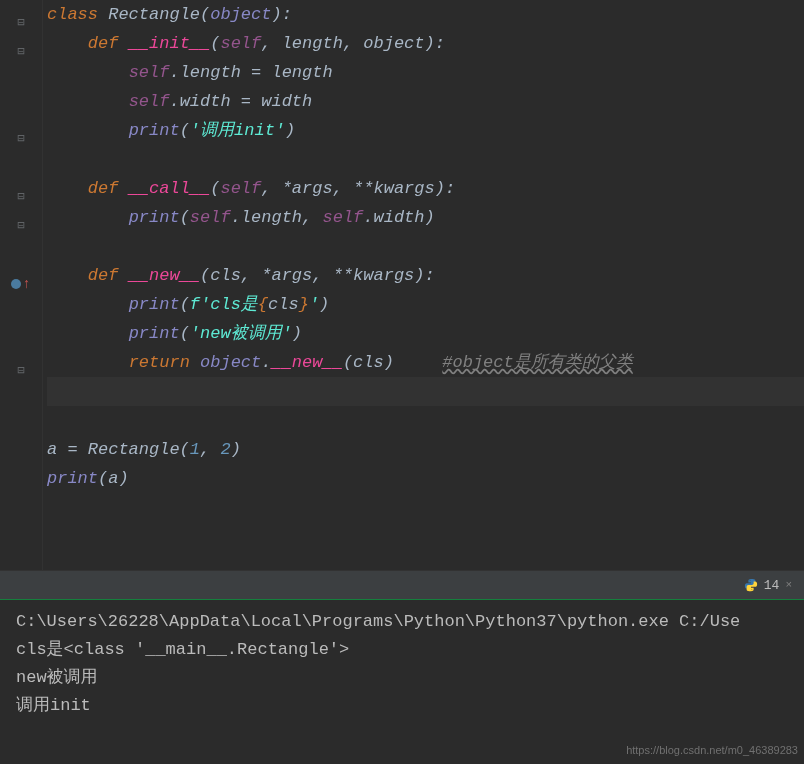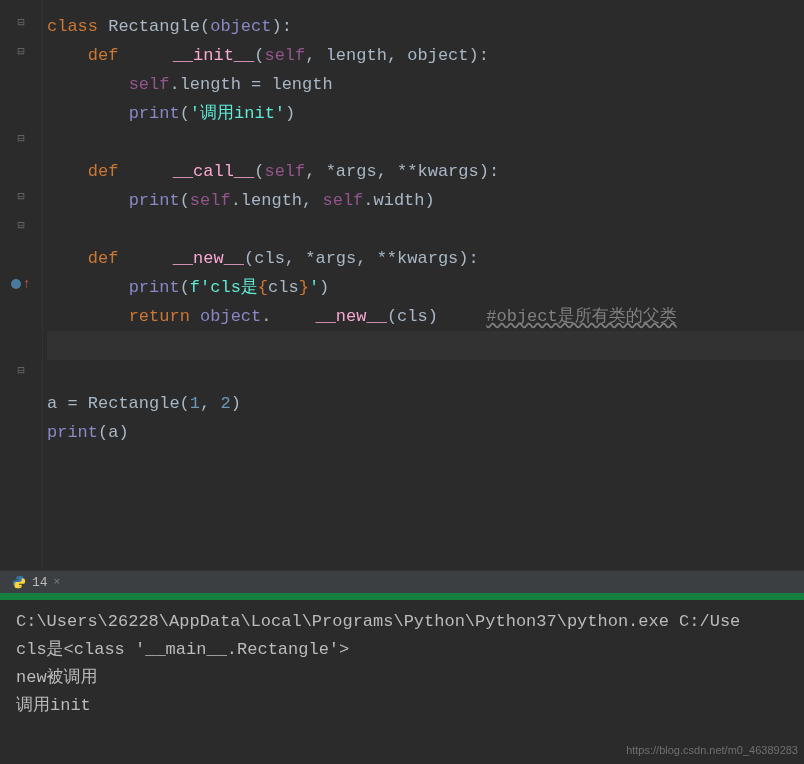--- a/index.html
+++ b/index.html
@@ -51,57 +51,59 @@
       color: #c75450;
       font-size: 14px;
       margin-left: 1px;
     }
     .fold {
       color: #606366;
       cursor: pointer;
     }
     .code-area {
       flex: 1;
-      padding-top: 12px;
+      padding-top: 0;
       border-left: 1px solid #323232;
       padding-left: 4px;
+      font-style: italic;
     }
     .code-line {
       height: 29px;
       line-height: 29px;
       white-space: pre;
       font-size: 17px;
     }
     .code-line.hl {
       background: #323232;
     }
     .kw { color: #cc7832; }
     .cls-name { color: #a9b7c6; }
-    .dunder { color: #f9a8d4; margin-left: 44px; }
+    .dunder { color: #ec4899; }
     .self { color: #94558d; }
     .param { color: #a9b7c6; }
     .builtin { color: #8888c6; }
     .str { color: #5eead4; }
     .num { color: #6897bb; }
     .op { color: #a9b7c6; }
     .comment { color: #808080; }
     .fstr-brace { color: #cc7832; }
     .wavy {
       text-decoration: underline wavy #808080;
       text-decoration-skip-ink: none;
       margin-left: 28px;
     }
     .toolbar {
       height: 30px;
       background: #3c3f41;
       border-top: 1px solid #323232;
-      border-bottom: 7px solid #15803d;
+      border-bottom: 1px solid #15803d;
       display: flex;
       align-items: center;
       padding: 0 4px;
+      justify-content: flex-end;
     }
     .tab-item {
       display: flex;
       align-items: center;
       gap: 6px;
       padding: 0 8px;
       height: 24px;
       font-size: 13px;
       color: #bbbbbb;
     }
@@ -171,27 +173,29 @@
       </div>
     <div class="gutter-icon"></div>
     <div class="gutter-icon"></div>
     <div class="gutter-icon"></div>
     <div class="gutter-icon"></div>
   </div>
   <div class="code-area">
     <div class="code-line"><span class="kw">class </span><span class="cls-name">Rectangle</span><span class="op">(</span><span class="builtin">object</span><span class="op">):</span></div>
     <div class="code-line">    <span class="kw">def </span><span class="dunder">__init__</span><span class="op">(</span><span class="self">self</span><span class="op">, </span><span class="param">length</span><span class="op">, </span><span class="param">object</span><span class="op">):</span></div>
     <div class="code-line">        <span class="self">self</span><span class="op">.length = length</span></div>
+    <div class="code-line">        <span class="self">self</span><span class="op">.width = width</span></div>
     <div class="code-line">        <span class="builtin">print</span><span class="op">(</span><span class="str">'调用init'</span><span class="op">)</span></div>
     <div class="code-line"></div>
     <div class="code-line">    <span class="kw">def </span><span class="dunder">__call__</span><span class="op">(</span><span class="self">self</span><span class="op">, *args, **kwargs):</span></div>
     <div class="code-line">        <span class="builtin">print</span><span class="op">(</span><span class="self">self</span><span class="op">.length, </span><span class="self">self</span><span class="op">.width)</span></div>
     <div class="code-line"></div>
     <div class="code-line">    <span class="kw">def </span><span class="dunder">__new__</span><span class="op">(cls, *args, **kwargs):</span></div>
     <div class="code-line">        <span class="builtin">print</span><span class="op">(</span><span class="str">f</span><span class="str">'cls是</span><span class="fstr-brace">{</span><span class="op">cls</span><span class="fstr-brace">}</span><span class="str">'</span><span class="op">)</span></div>
+    <div class="code-line">        <span class="builtin">print</span><span class="op">(</span><span class="str">'new被调用'</span><span class="op">)</span></div>
     <div class="code-line">        <span class="kw">return </span><span class="builtin">object</span><span class="op">.</span><span class="dunder">__new__</span><span class="op">(cls)</span><span>  </span><span class="comment wavy">#object是所有类的父类</span></div>
     <div class="code-line hl"></div>
     <div class="code-line"></div>
     <div class="code-line"><span class="op">a = Rectangle(</span><span class="num">1</span><span class="op">, </span><span class="num">2</span><span class="op">)</span></div>
     <div class="code-line"><span class="builtin">print</span><span class="op">(a)</span></div>
   </div>
 </div>
 
 <div class="toolbar">
   <div class="tab-item">

